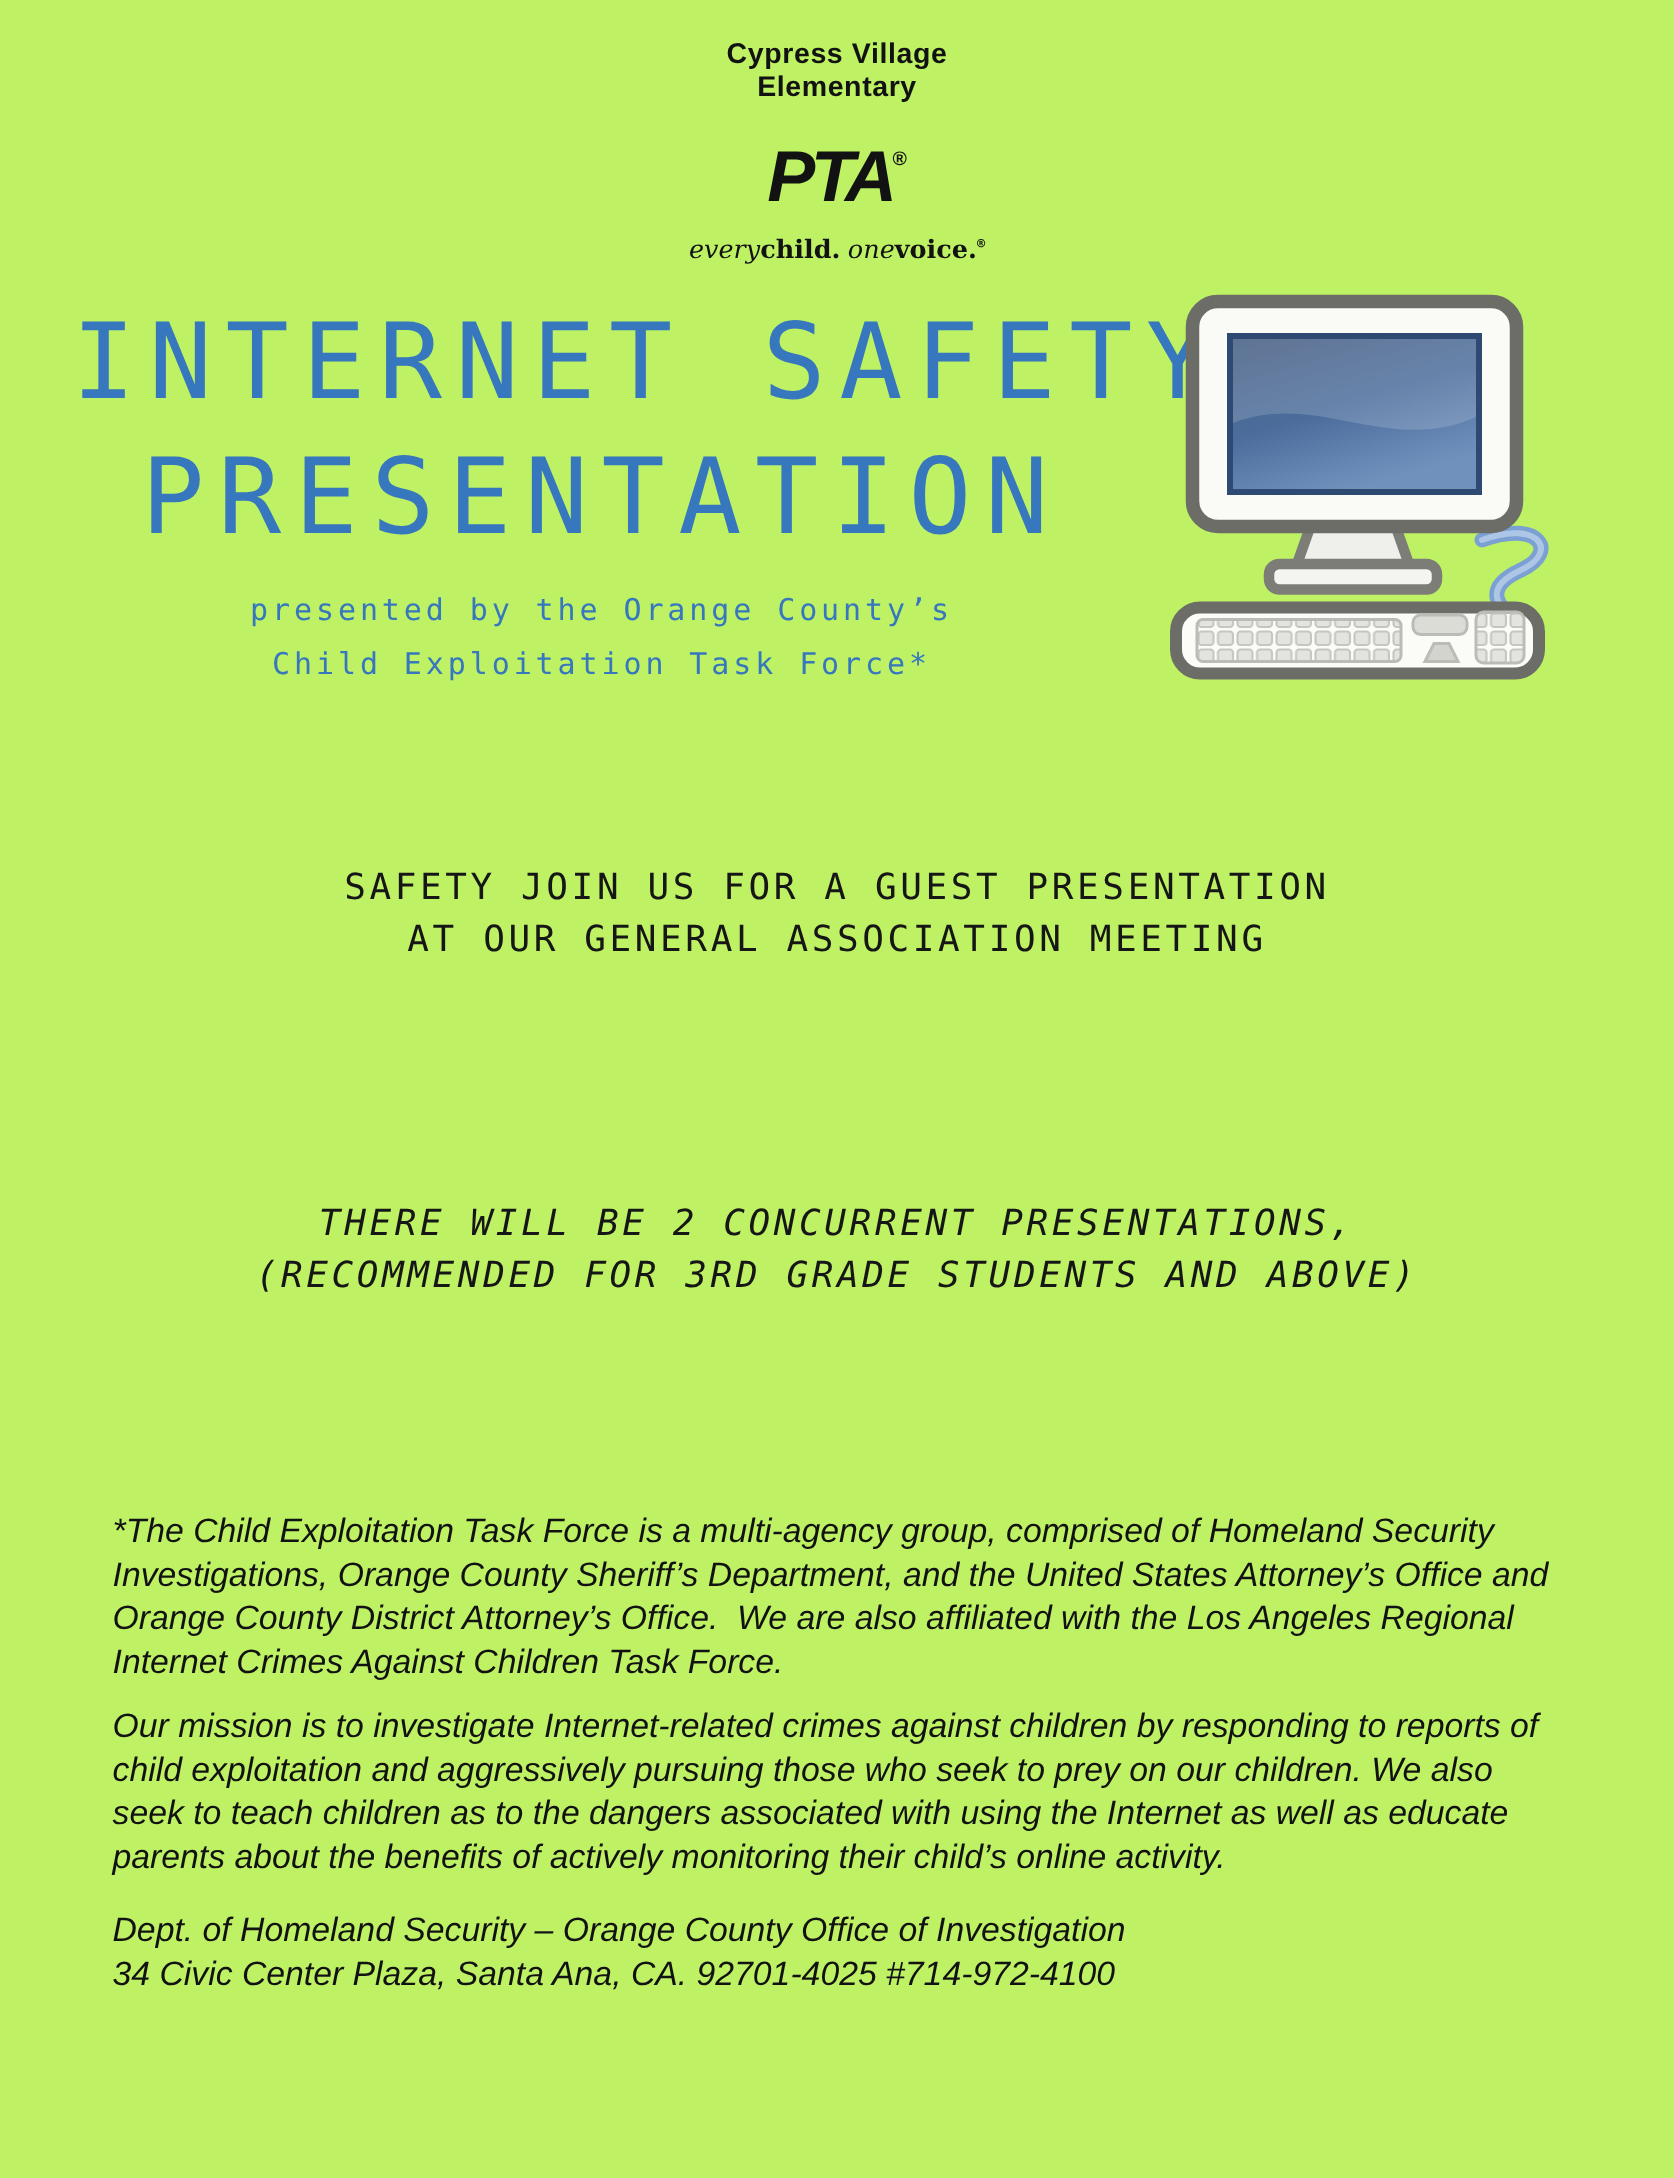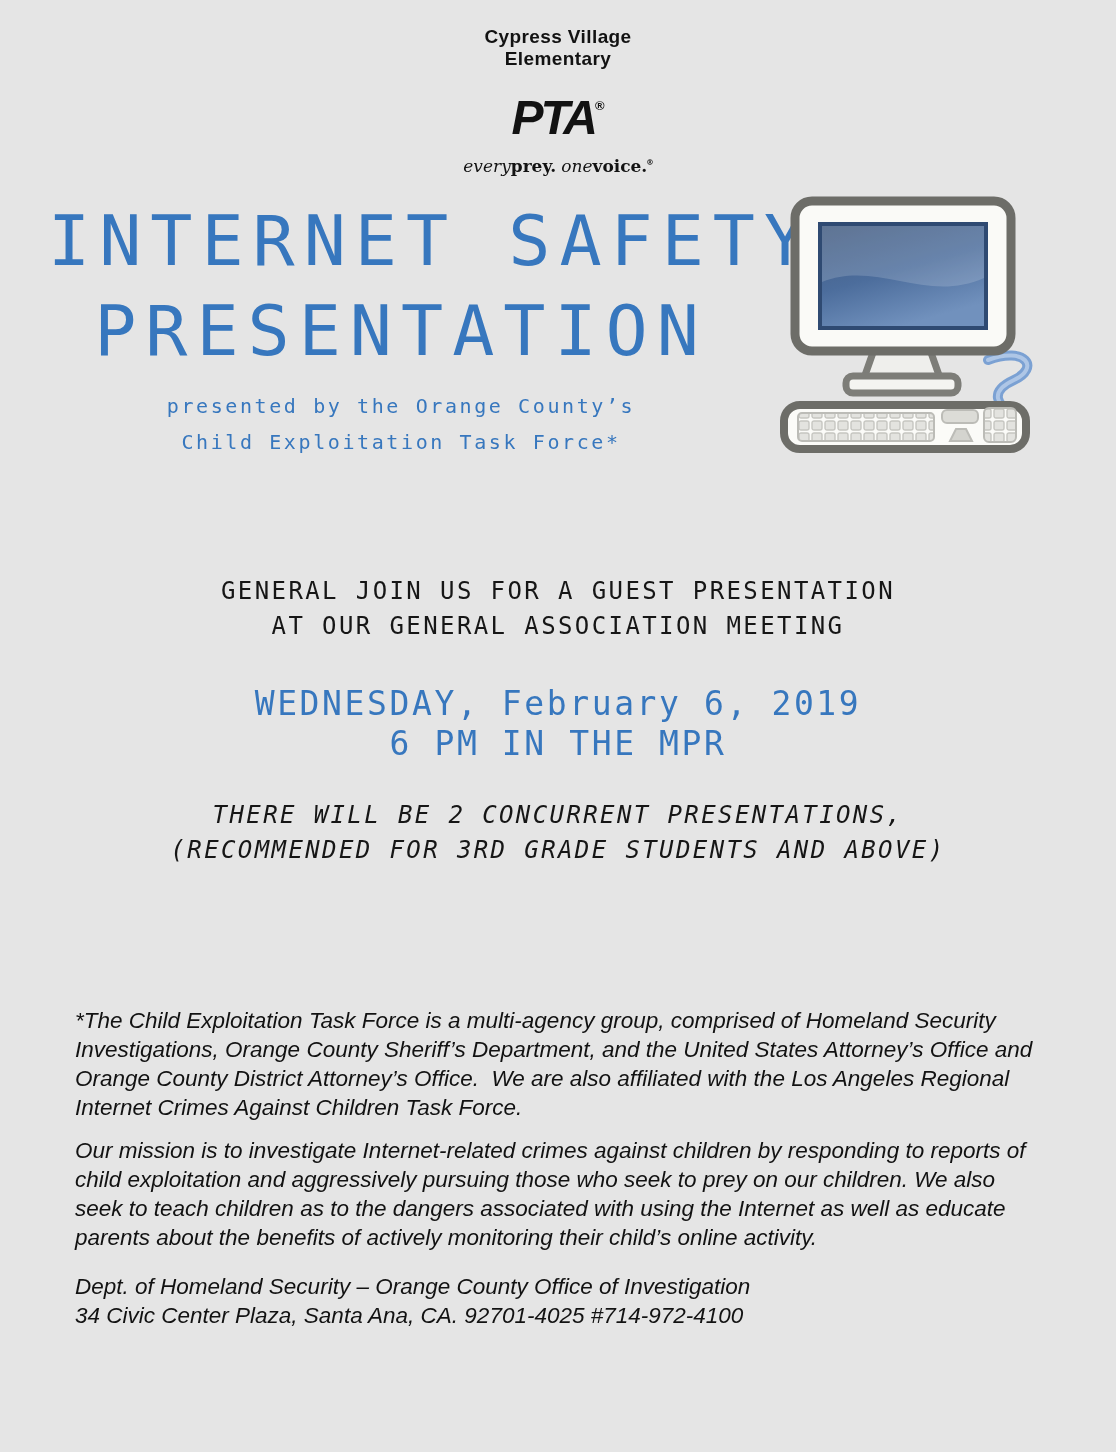--- a/index.html
+++ b/index.html
@@ -1,20 +1,20 @@
 <!DOCTYPE html>
 <html><head>
 <meta charset="utf-8">
 <style>
   html, body { margin:0; padding:0; background:#ffffff; }
   .page {
     position: relative;
     width: 1116px;
     height: 1452px;
-    background: #e5e5e5;
+    background: #bef264;
     overflow: hidden;
     font-family: "DejaVu Sans Mono", monospace;
     color: #141414;
   }
 
   
   .logo-block {
     position: absolute;
     top: 26px; left: 0;
     width: 100%;
@@ -153,21 +153,21 @@
 <body>
 
 <div class="page" style="--accent:#3777BE;">
 
   <div class="logo-block">
     <div class="school-name">
       <div>Cypress Village</div>
       <div>Elementary</div>
     </div>
     <div class="pta-wordmark"><span>PTA</span><span class="pta-reg">®</span></div>
-    <div class="tagline"><span class="tl-italic">every</span><span class="tl-bold">prey.</span><span class="tl-italic tl-gap">one</span><span class="tl-bold">voice.</span><span class="tl-reg">®</span></div>
+    <div class="tagline"><span class="tl-italic">every</span><span class="tl-bold">child.</span><span class="tl-italic tl-gap">one</span><span class="tl-bold">voice.</span><span class="tl-reg">®</span></div>
   </div>
 
   <div class="hero-title">
     <div class="title-line">INTERNET SAFETY</div>
     <div class="title-line">PRESENTATION</div>
   </div>
   <div class="hero-subtitle">
     <div>presented by the Orange County’s</div>
     <div>Child Exploitation Task Force*</div>
   </div>
@@ -200,28 +200,24 @@
       <rect x="26" y="221" width="136" height="28" rx="4" fill="url(#keys)" stroke="#bcbcb7" stroke-width="2"></rect>
 
       <rect x="170" y="218" width="36" height="13" rx="5" fill="#dcdcd7" stroke="#bcbcb7" stroke-width="2"></rect>
       <path d="M178 249 l6 -12 h10 l6 12 z" fill="#d4d4cf" stroke="#bcbcb7" stroke-width="2"></path>
 
       <rect x="212" y="216" width="32" height="34" rx="5" fill="url(#keys)" stroke="#bcbcb7" stroke-width="2"></rect>
     </svg>
   </div>
 
   <div class="invitation">
-    <div>GENERAL JOIN US FOR A GUEST PRESENTATION</div>
+    <div>SAFETY JOIN US FOR A GUEST PRESENTATION</div>
     <div>AT OUR GENERAL ASSOCIATION MEETING</div>
   </div>
 
-  <div class="event-when">
-    <div>WEDNESDAY, February 6, 2019</div>
-    <div>6 PM IN THE MPR</div>
-  </div>
 
   <div class="details">
     <div>THERE WILL BE 2 CONCURRENT PRESENTATIONS,</div>
     <div>(RECOMMENDED FOR 3RD GRADE STUDENTS AND ABOVE)</div>
   </div>
 
   <div class="body-text footnote">*The Child Exploitation Task Force is a multi-agency group, comprised of Homeland Security Investigations, Orange County Sheriff’s Department, and the United States Attorney’s Office and Orange County District Attorney’s Office.  We are also affiliated with the Los Angeles Regional Internet Crimes Against Children Task Force.</div>
 
   <div class="body-text mission">Our mission is to investigate Internet-related crimes against children by responding to reports of child exploitation and aggressively pursuing those who seek to prey on our children. We also seek to teach children as to the dangers associated with using the Internet as well as educate parents about the benefits of actively monitoring their child’s online activity.</div>
 

